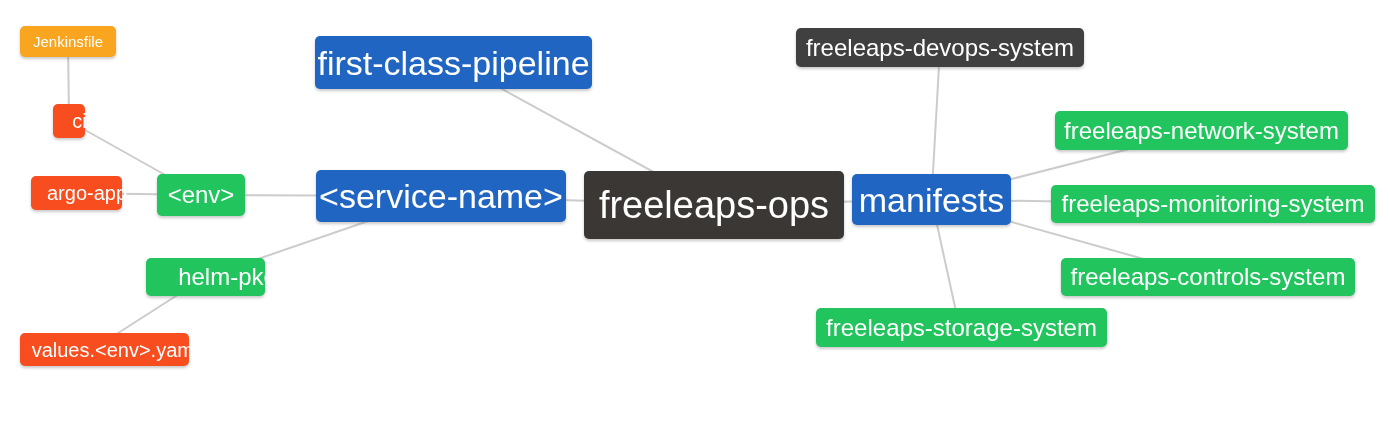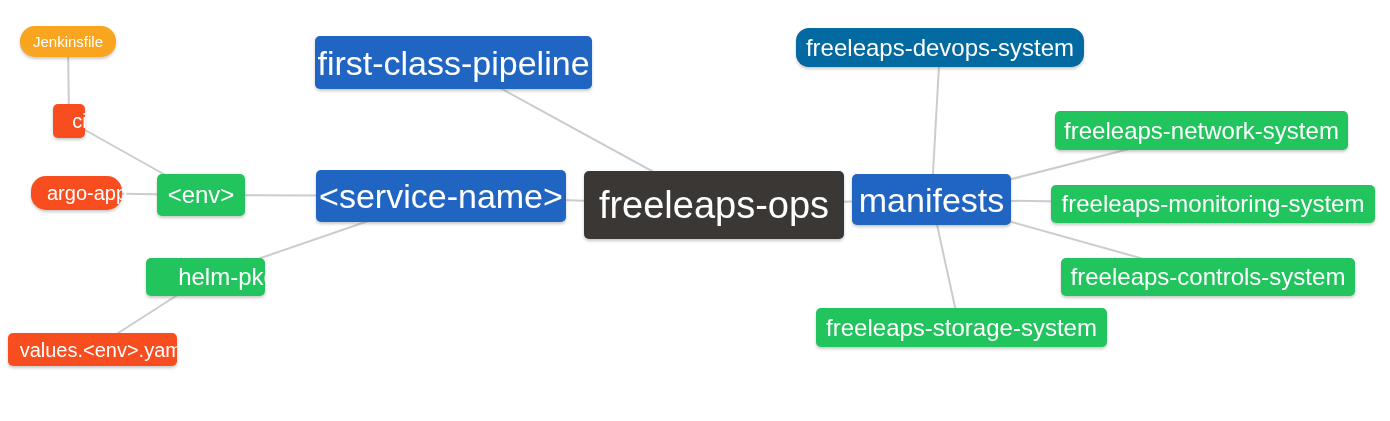--- a/index.html
+++ b/index.html
@@ -42,21 +42,21 @@
     white-space: nowrap;
     cursor: pointer;
     box-sizing: border-box;
     line-height: 1;
     user-select: none;
   }
   .lv0 { font-size: 38px; text-align: center; }
   .lv1 { font-size: 34px; }
   .lv2 { font-size: 24px; }
   .lv3 { font-size: 20px; padding-left: 21px; }
-  .lv4 { font-size: 15px; border-radius: 15px; }
+  .lv4 { font-size: 15px; }
 </style>
 </head>
 <body>
 
 <div class="canvas">
   <svg class="edge-layer" id="edge-layer" width="1390" height="421" viewBox="0 0 1390 421" xmlns="http://www.w3.org/2000/svg">
       <line x1="68" y1="41.5" x2="69" y2="121" stroke="#cccccc" stroke-width="2"></line>
       <line x1="69" y1="121" x2="201" y2="195" stroke="#cccccc" stroke-width="2"></line>
       <line x1="76.5" y1="193" x2="201" y2="195" stroke="#cccccc" stroke-width="2"></line>
       <line x1="201" y1="195" x2="441" y2="196" stroke="#cccccc" stroke-width="2"></line>
@@ -71,23 +71,23 @@
       <line x1="931.5" y1="199.5" x2="1208" y2="277" stroke="#cccccc" stroke-width="2"></line>
       <line x1="931.5" y1="199.5" x2="959.5" y2="327.5" stroke="#cccccc" stroke-width="2"></line>
     </svg>
   <div class="node-layer" id="node-layer">
       <div class="node lv0" style="left: 584px; top: 171px; width: 260px; height: 68px; background: rgb(59, 55, 53); color: rgb(255, 255, 255);">freeleaps-ops</div>
       <div class="node lv1" style="left: 315px; top: 36px; width: 277px; height: 53px; background: rgb(32, 101, 193); color: rgb(255, 255, 255);">first-class-pipeline</div>
       <div class="node lv1" style="left: 316px; top: 170px; width: 250px; height: 52px; background: rgb(32, 101, 193); color: rgb(255, 255, 255);">&lt;service-name&gt;</div>
       <div class="node lv1" style="left: 852px; top: 174px; width: 159px; height: 51px; background: rgb(32, 101, 193); color: rgb(255, 255, 255);">manifests</div>
       <div class="node lv2" style="left: 157px; top: 174px; width: 88px; height: 42px; background: rgb(34, 196, 94); color: rgb(255, 255, 255);">&lt;env&gt;</div>
       <div class="node lv2" style="left: 146px; top: 258px; width: 119px; height: 38px; background: rgb(34, 196, 94); color: rgb(255, 255, 255); padding-left: 44px;">helm-pkg</div>
-      <div class="node lv2" style="left: 796px; top: 28px; width: 288px; height: 39px; background: #0369a1; color: rgb(255, 255, 255); border-radius: 13px;">freeleaps-devops-system</div>
+      <div class="node lv2" style="left: 796px; top: 28px; width: 288px; height: 39px; background: #404040; color: rgb(255, 255, 255);">freeleaps-devops-system</div>
       <div class="node lv2" style="left: 1055px; top: 111px; width: 293px; height: 39px; background: rgb(34, 196, 94); color: rgb(255, 255, 255);">freeleaps-network-system</div>
       <div class="node lv2" style="left: 1051px; top: 185px; width: 324px; height: 38px; background: rgb(34, 196, 94); color: rgb(255, 255, 255);">freeleaps-monitoring-system</div>
       <div class="node lv2" style="left: 1061px; top: 258px; width: 294px; height: 38px; background: rgb(34, 196, 94); color: rgb(255, 255, 255);">freeleaps-controls-system</div>
       <div class="node lv2" style="left: 804px; top: 308px; width: 291px; height: 39px; background: rgb(34, 196, 94); color: rgb(255, 255, 255); margin-left: 12px;">freeleaps-storage-system</div>
       <div class="node lv3" style="left: 53px; top: 104px; width: 32px; height: 34px; background: rgb(248, 77, 30); color: rgb(255, 255, 255);">ci</div>
-      <div class="node lv3" style="left: 31px; top: 176px; width: 91px; height: 34px; background: rgb(248, 77, 30); color: rgb(255, 255, 255); border-radius: 15px;">argo-app</div>
-      <div class="node lv3" style="left: 8px; top: 333px; width: 169px; height: 33px; background: rgb(248, 77, 30); color: rgb(255, 255, 255);">values.&lt;env&gt;.yaml</div>
+      <div class="node lv3" style="left: 31px; top: 176px; width: 91px; height: 34px; background: rgb(248, 77, 30); color: rgb(255, 255, 255);">argo-app</div>
+      <div class="node lv3" style="left: 20px; top: 333px; width: 169px; height: 33px; background: rgb(248, 77, 30); color: rgb(255, 255, 255);">values.&lt;env&gt;.yaml</div>
       <div class="node lv4" style="left: 20px; top: 26px; width: 96px; height: 31px; background: rgb(249, 165, 31); color: rgb(255, 255, 255);">Jenkinsfile</div>
     </div>
 </div>
 
 </body></html>

